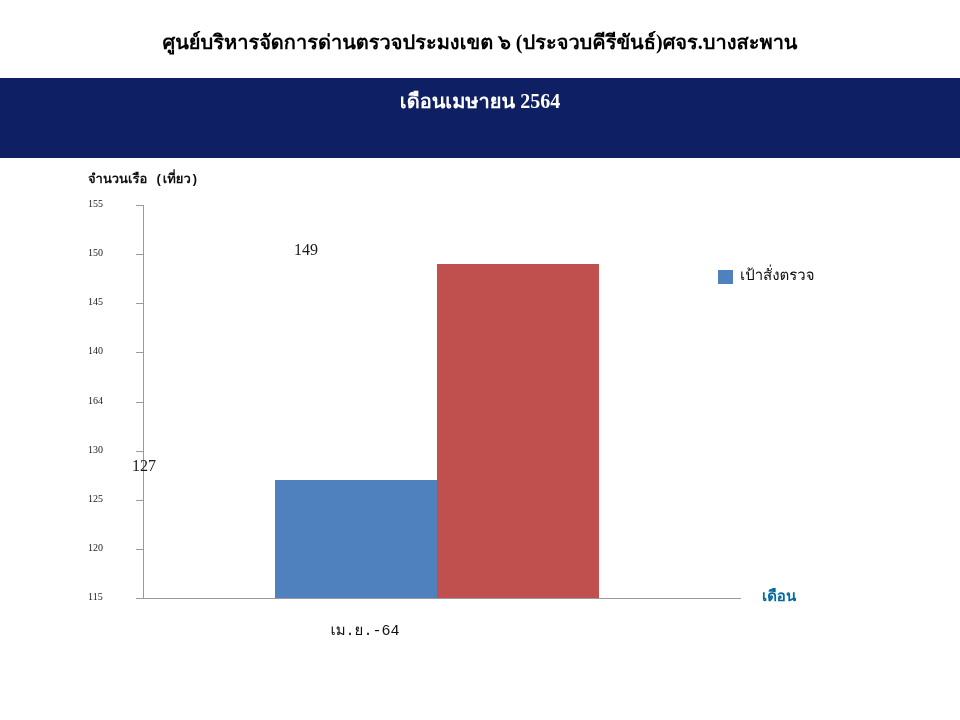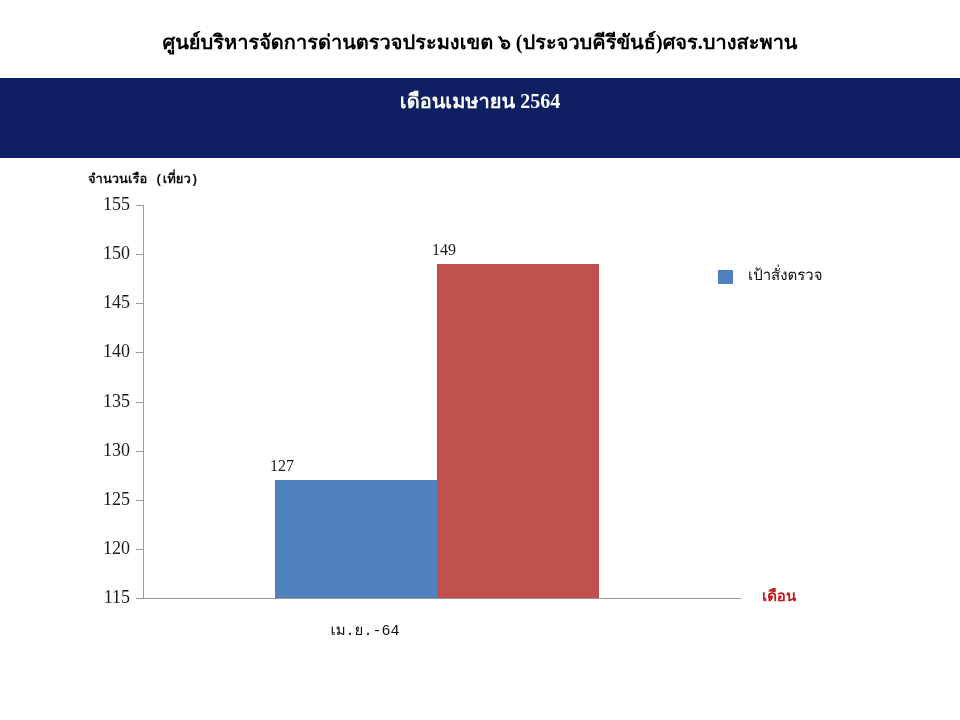--- a/index.html
+++ b/index.html
@@ -116,23 +116,23 @@
     top: 0;
     width: 7px;
     height: 1px;
     background: #9a9a9a;
   }
   .tick .lbl {
     position: absolute;
     left: 88px;
     top: -11px;
     width: 42px;
-    text-align: right;
-    font-family: "Liberation Serif", "DejaVu Serif", serif;
-    font-size: 18px;
+    text-align: left;
+    font-family: "Liberation Serif", "DejaVu Serif", serif;
+    font-size: 10px;
     line-height: 20px;
     color: #1a1a1a;
   }
 
   
   .bar {
     position: absolute;
     bottom: 0;
   }
   #bar-target {
@@ -140,21 +140,21 @@
     width: 162px;
     background: #4E81BD;
   }
   #bar-actual {
     left: 294px;
     width: 162px;
     background: #C0504D;
   }
   .bar-label {
     position: absolute;
-    text-align: right;
+    text-align: left;
     font-family: "Liberation Serif", "DejaVu Serif", serif;
     font-size: 16px;
     line-height: 20px;
     color: #1a1a1a;
     width: 162px;
   }
   #bar-target-label { left: 132px; }
   #bar-actual-label { left: 294px; }
 
   
@@ -174,21 +174,21 @@
 
   
   #x-axis-title {
     position: absolute;
     left: 762px;
     top: 428px;
     font-family: "Liberation Serif", "DejaVu Serif", serif;
     font-weight: bold;
     font-size: 15px;
     line-height: 20px;
-    color: #b91c1c;
+    color: #0369a1;
     white-space: nowrap;
     text-align: center;
   }
 
   
   #legend {
     position: absolute;
     left: 718px;
     top: 110px;
     width: 220px;
@@ -206,21 +206,20 @@
   }
   .legend-label {
     position: absolute;
     left: 22px;
     top: -3px;
     font-family: "Liberation Serif", "DejaVu Serif", serif;
     font-size: 15px;
     line-height: 21px;
     color: #101010;
     white-space: nowrap;
-    margin-left: 8px;
   }
 </style>
 </head>
 <body>
 
 <div id="main-title">ศูนย์บริหารจัดการด่านตรวจประมงเขต  ๖ (ประจวบคีรีขันธ์)ศจร.บางสะพาน</div>
 
 <div id="banner">
   <div class="line">เดือนเมษายน 2564</div>
 </div>
@@ -244,21 +243,21 @@
       <div class="tick" style="top: 145.25px;">
         <span class="mark"></span>
         <span class="lbl">145</span>
       </div>
       <div class="tick" style="top: 194.375px;">
         <span class="mark"></span>
         <span class="lbl">140</span>
       </div>
       <div class="tick" style="top: 243.5px;">
         <span class="mark"></span>
-        <span class="lbl">135</span>
+        <span class="lbl">164</span>
       </div>
       <div class="tick" style="top: 292.625px;">
         <span class="mark"></span>
         <span class="lbl">130</span>
       </div>
       <div class="tick" style="top: 341.75px;">
         <span class="mark"></span>
         <span class="lbl">125</span>
       </div>
       <div class="tick" style="top: 390.875px;">

